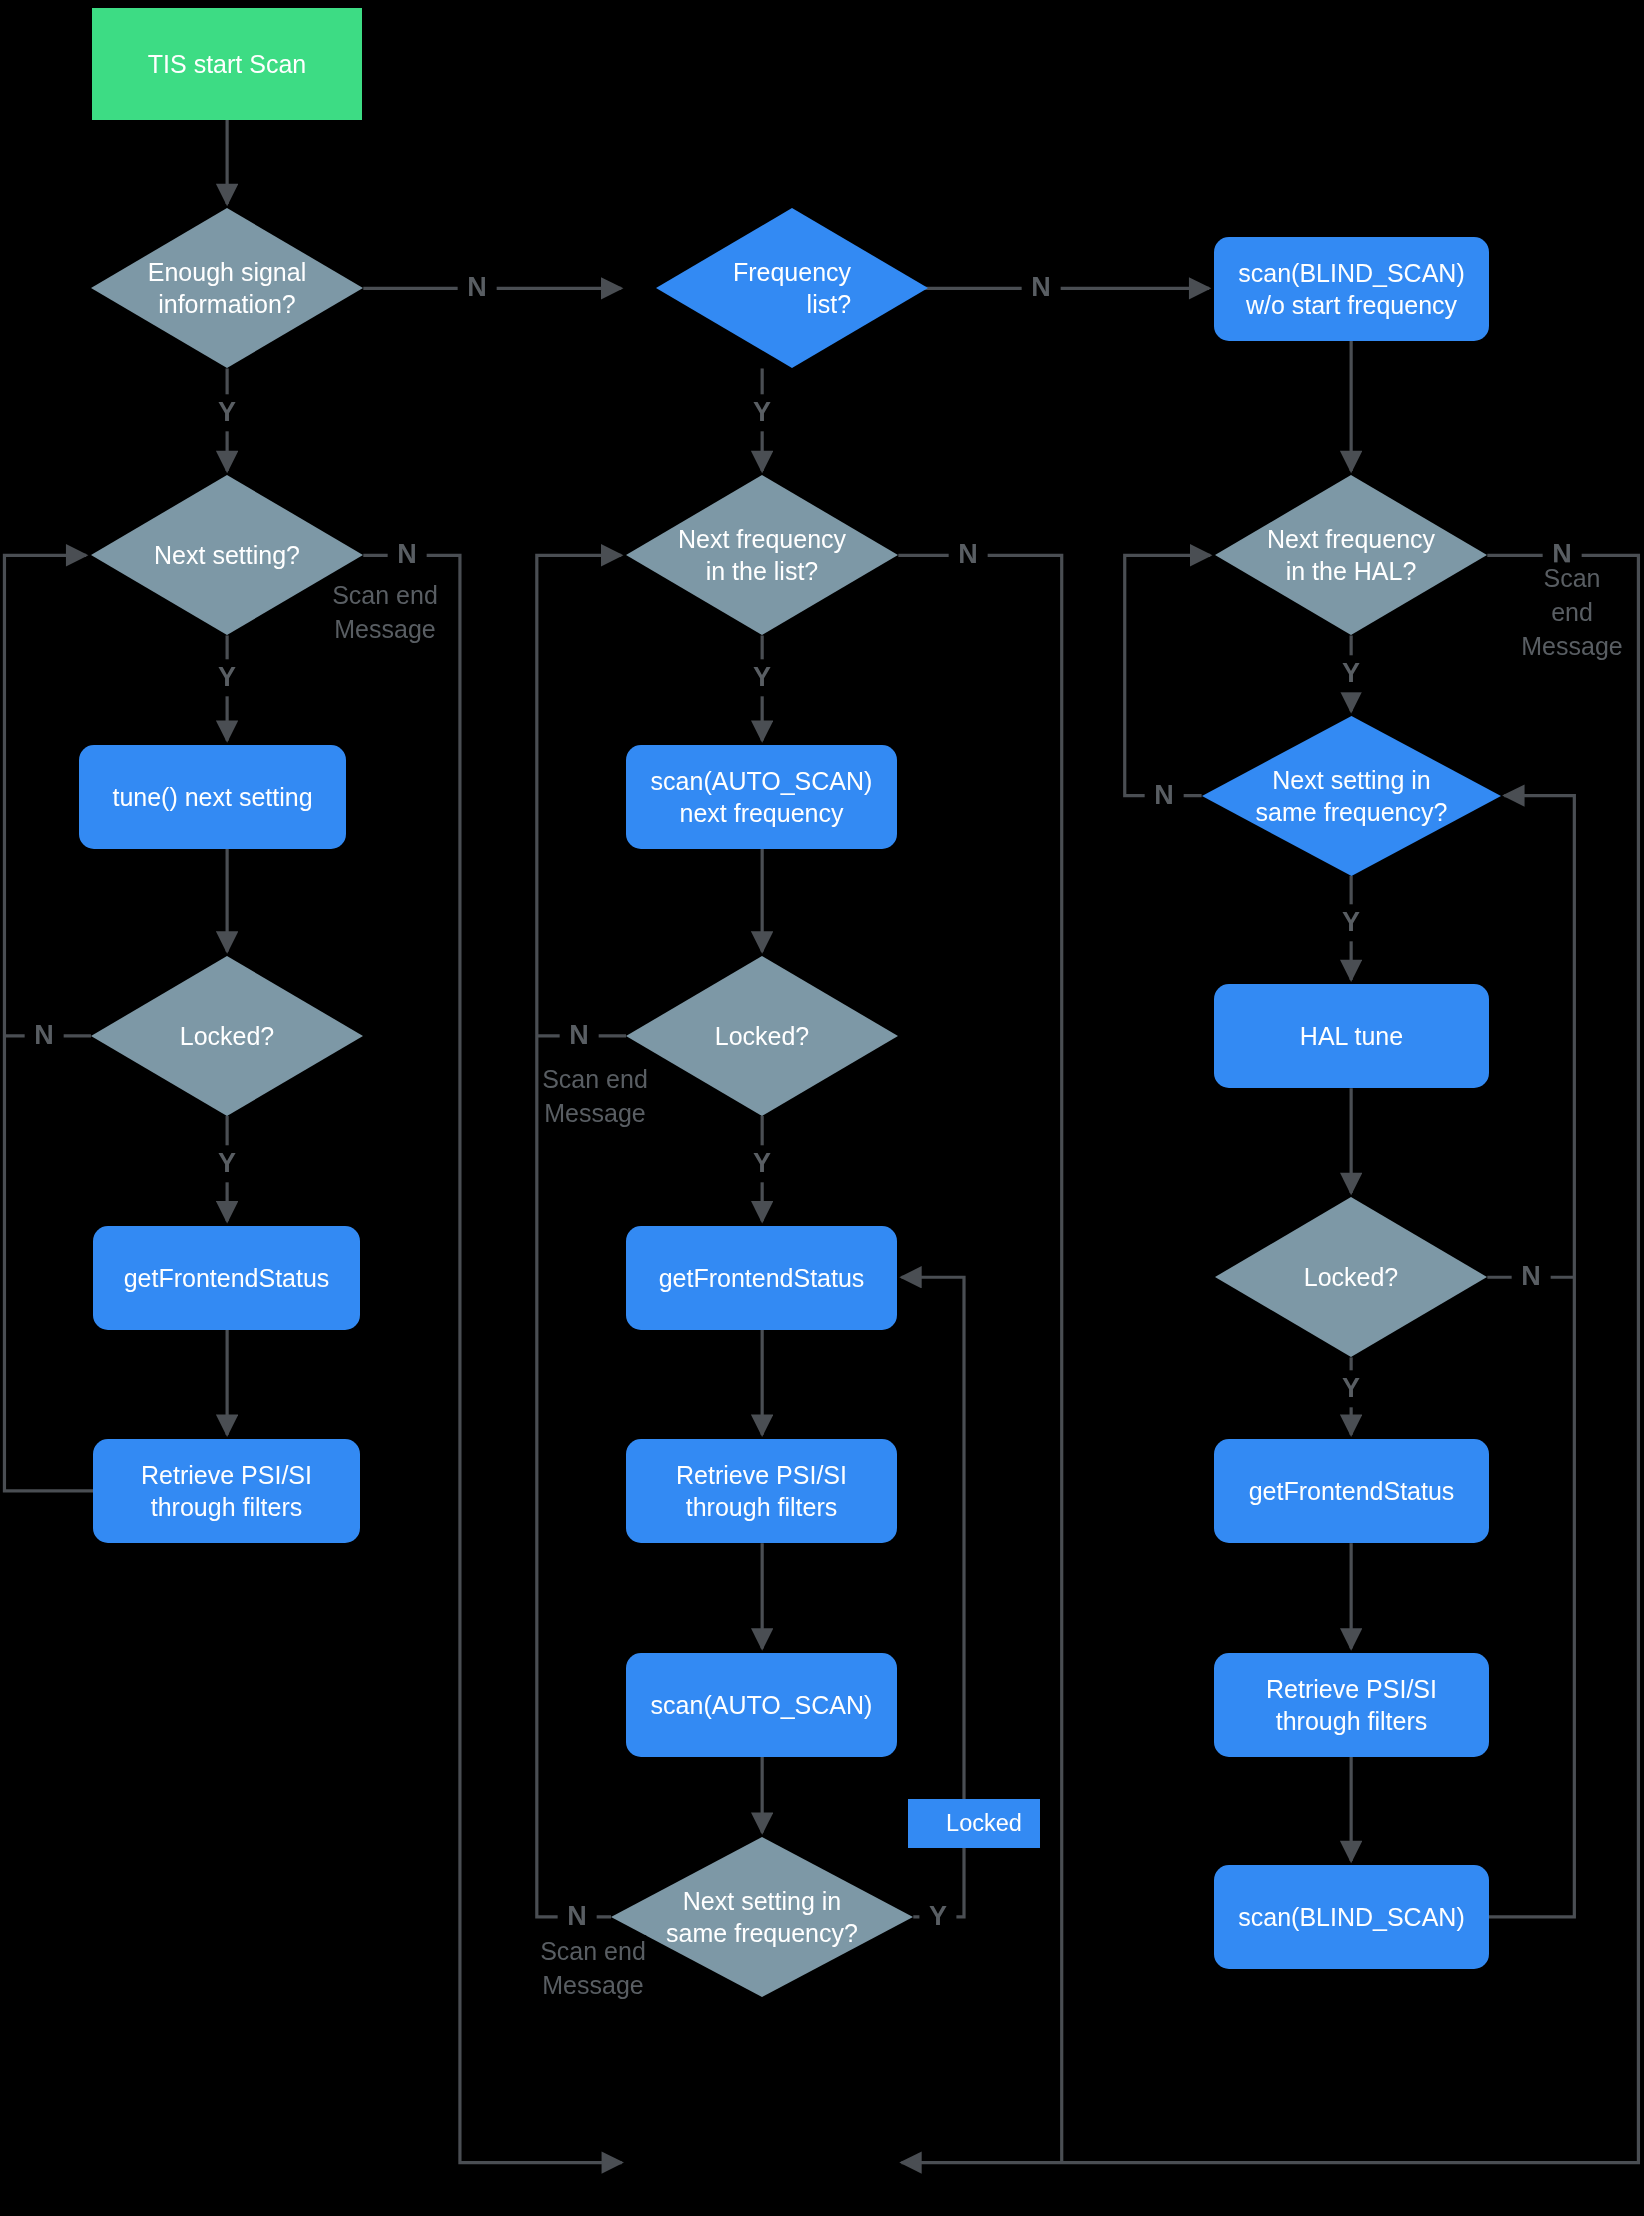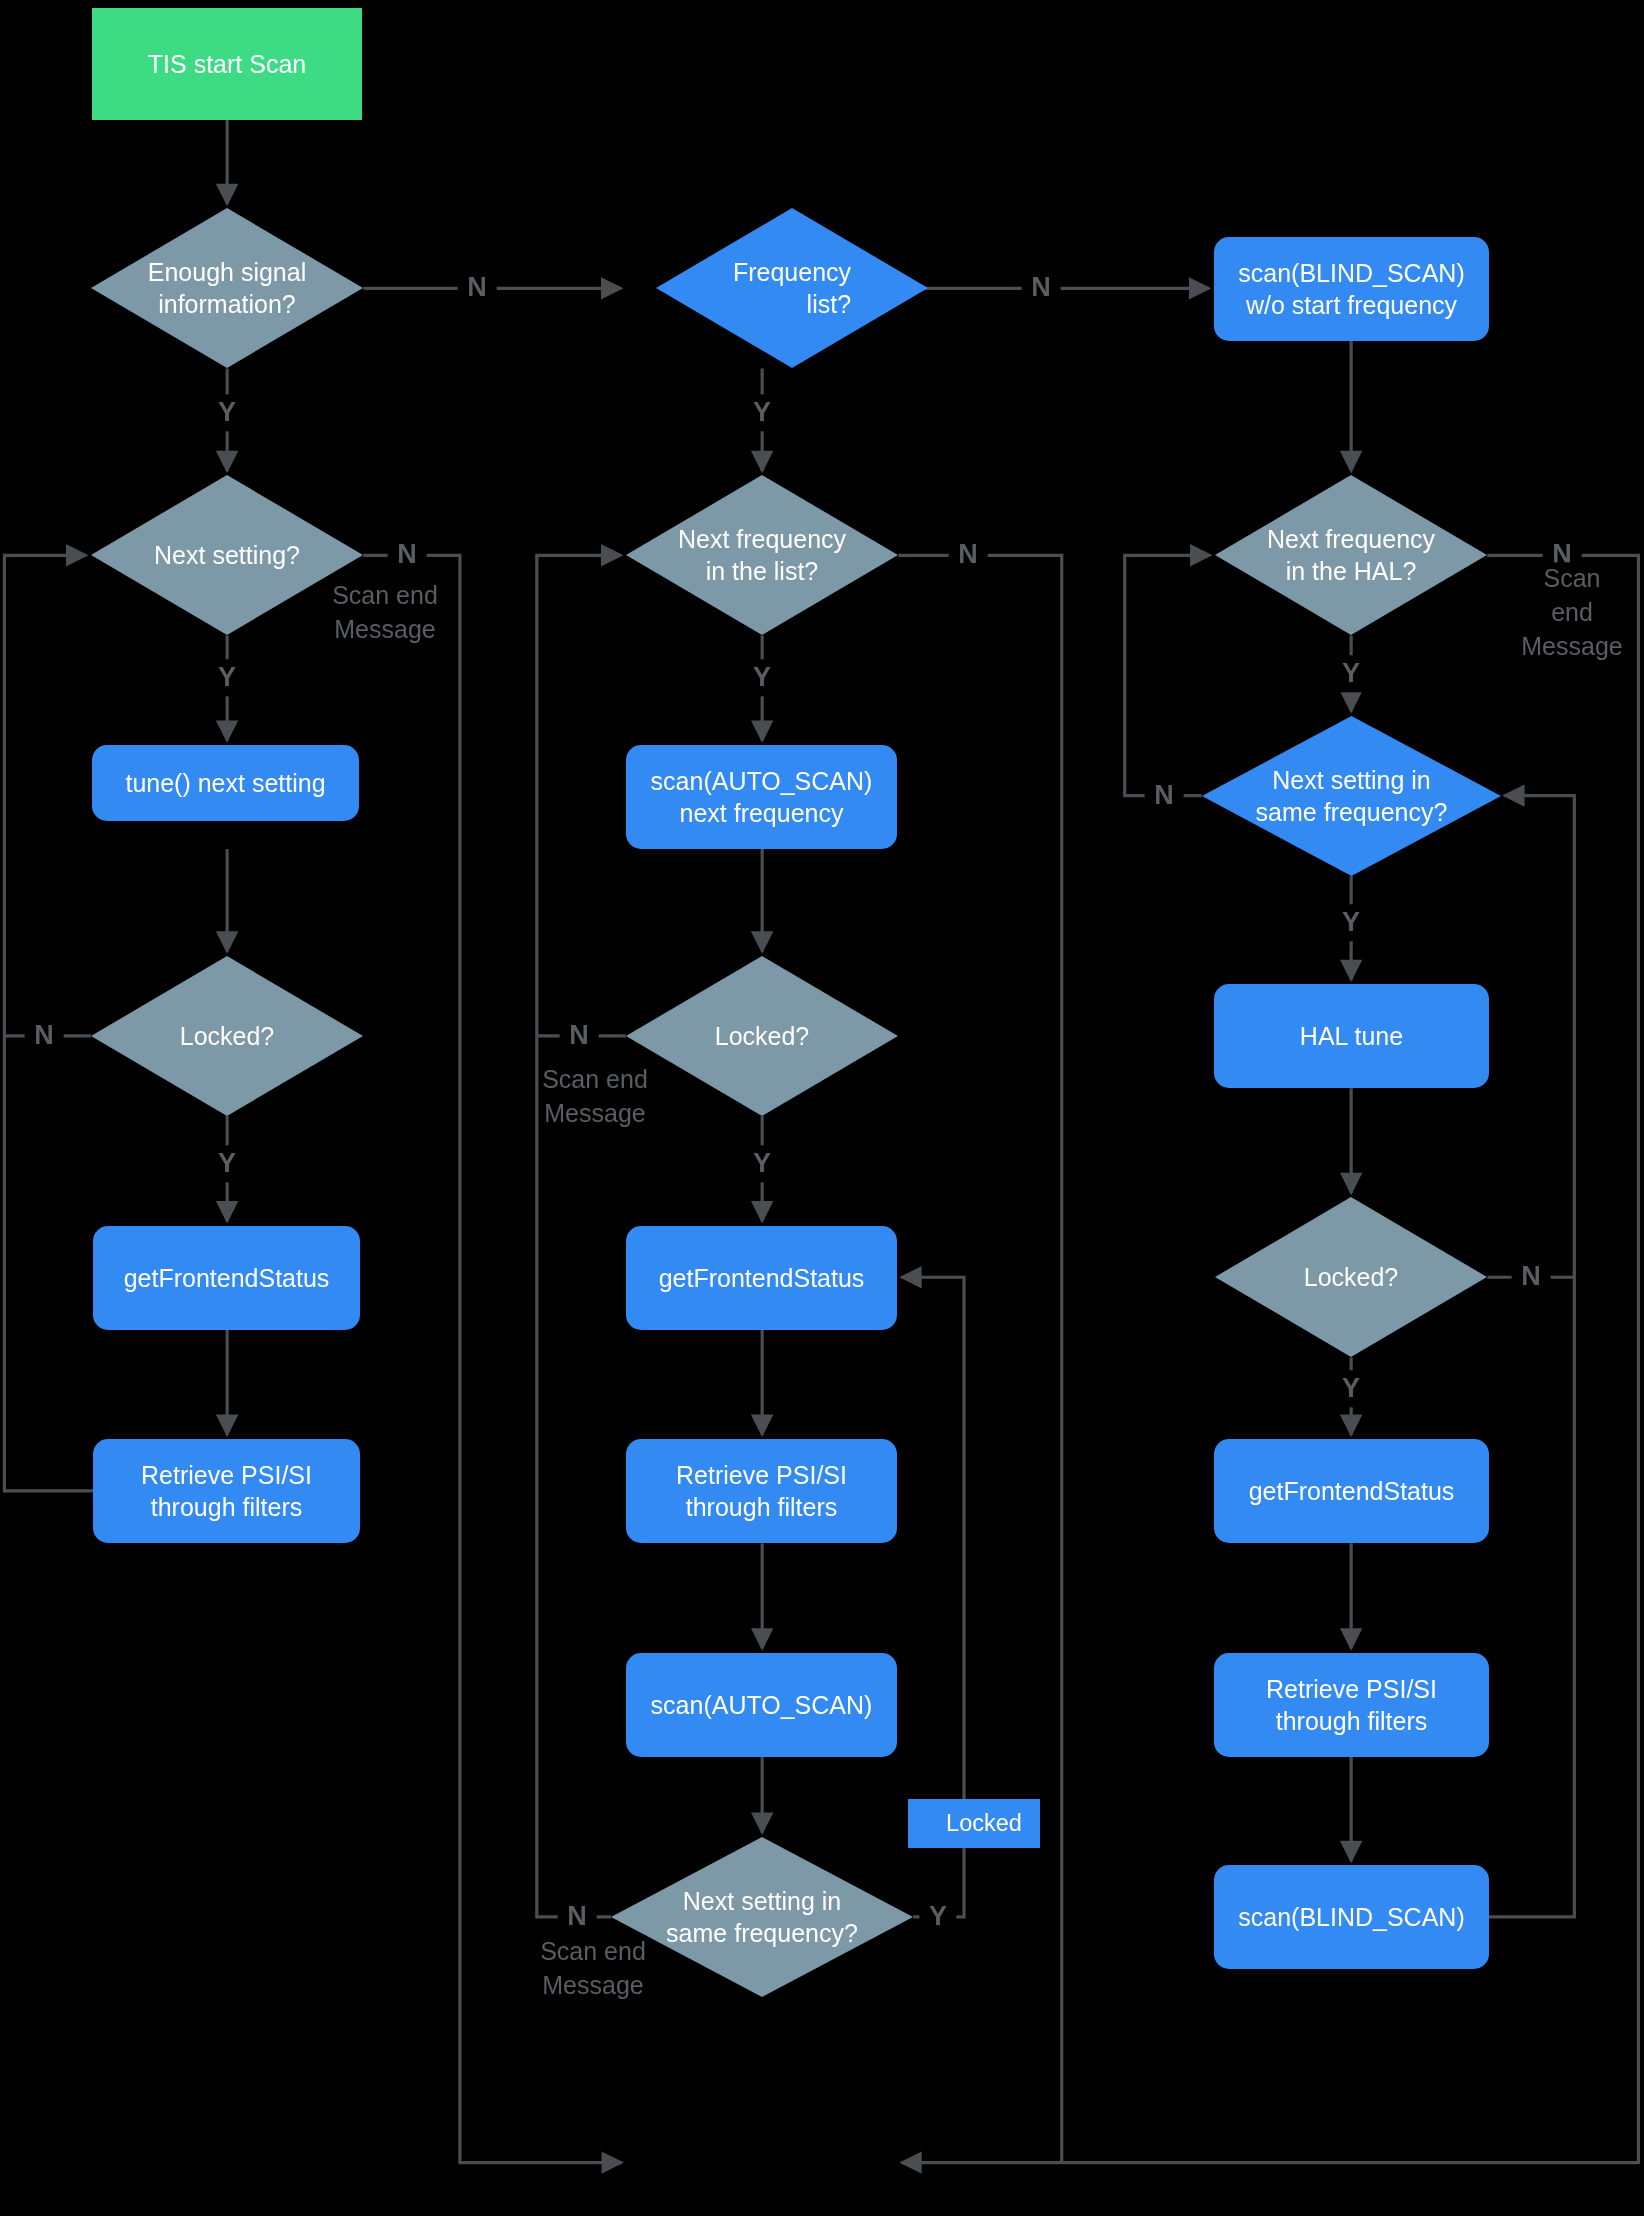--- a/index.html
+++ b/index.html
@@ -118,21 +118,21 @@
     <path class="edge" d="M2530 3290 L2530 3485" marker-end="url(#arrow)"></path>
     <path class="edge" d="M2787 3590 L2948 3590 L2948 1490 L2817 1490" marker-end="url(#arrow)"></path>
     <path class="edge" d="M2785 2392 L2948 2392"></path>
     <path class="edge" d="M2785 1040 L3068 1040 L3068 4050 L1688 4050" marker-end="url(#arrow)"></path>
   </svg>
 
   <div class="node terminal" style="left:92px; top:0px; width:270px; height:112px;margin-top:8px;">TIS start Scan</div>
   <div class="node diamond-slate" style="left:91px; top:208px; width:272px; height:160px;">Enough signal
 information?</div>
   <div class="node diamond-slate" style="left:91px; top:475px; width:272px; height:160px;">Next setting?</div>
-  <div class="node process" style="left:92px; top:745px; width:267px; height:76px;">tune() next setting</div>
+  <div class="node process" style="left:79px; top:745px; width:267px; height:104px;">tune() next setting</div>
   <div class="node diamond-slate" style="left:91px; top:956px; width:272px; height:160px;">Locked?</div>
   <div class="node process" style="left:93px; top:1226px; width:267px; height:104px;">getFrontendStatus</div>
   <div class="node process" style="left:93px; top:1439px; width:267px; height:104px;">Retrieve PSI/SI
 through filters</div>
 
   <div class="node diamond-blue" style="left:656px; top:208px; width:272px; height:160px;text-align:right;">Frequency
 list?</div>
   <div class="node diamond-slate" style="left:626px; top:475px; width:272px; height:160px;">Next frequency
 in the list?</div>
   <div class="node process" style="left:626px; top:745px; width:271px; height:104px;">scan(AUTO_SCAN)

